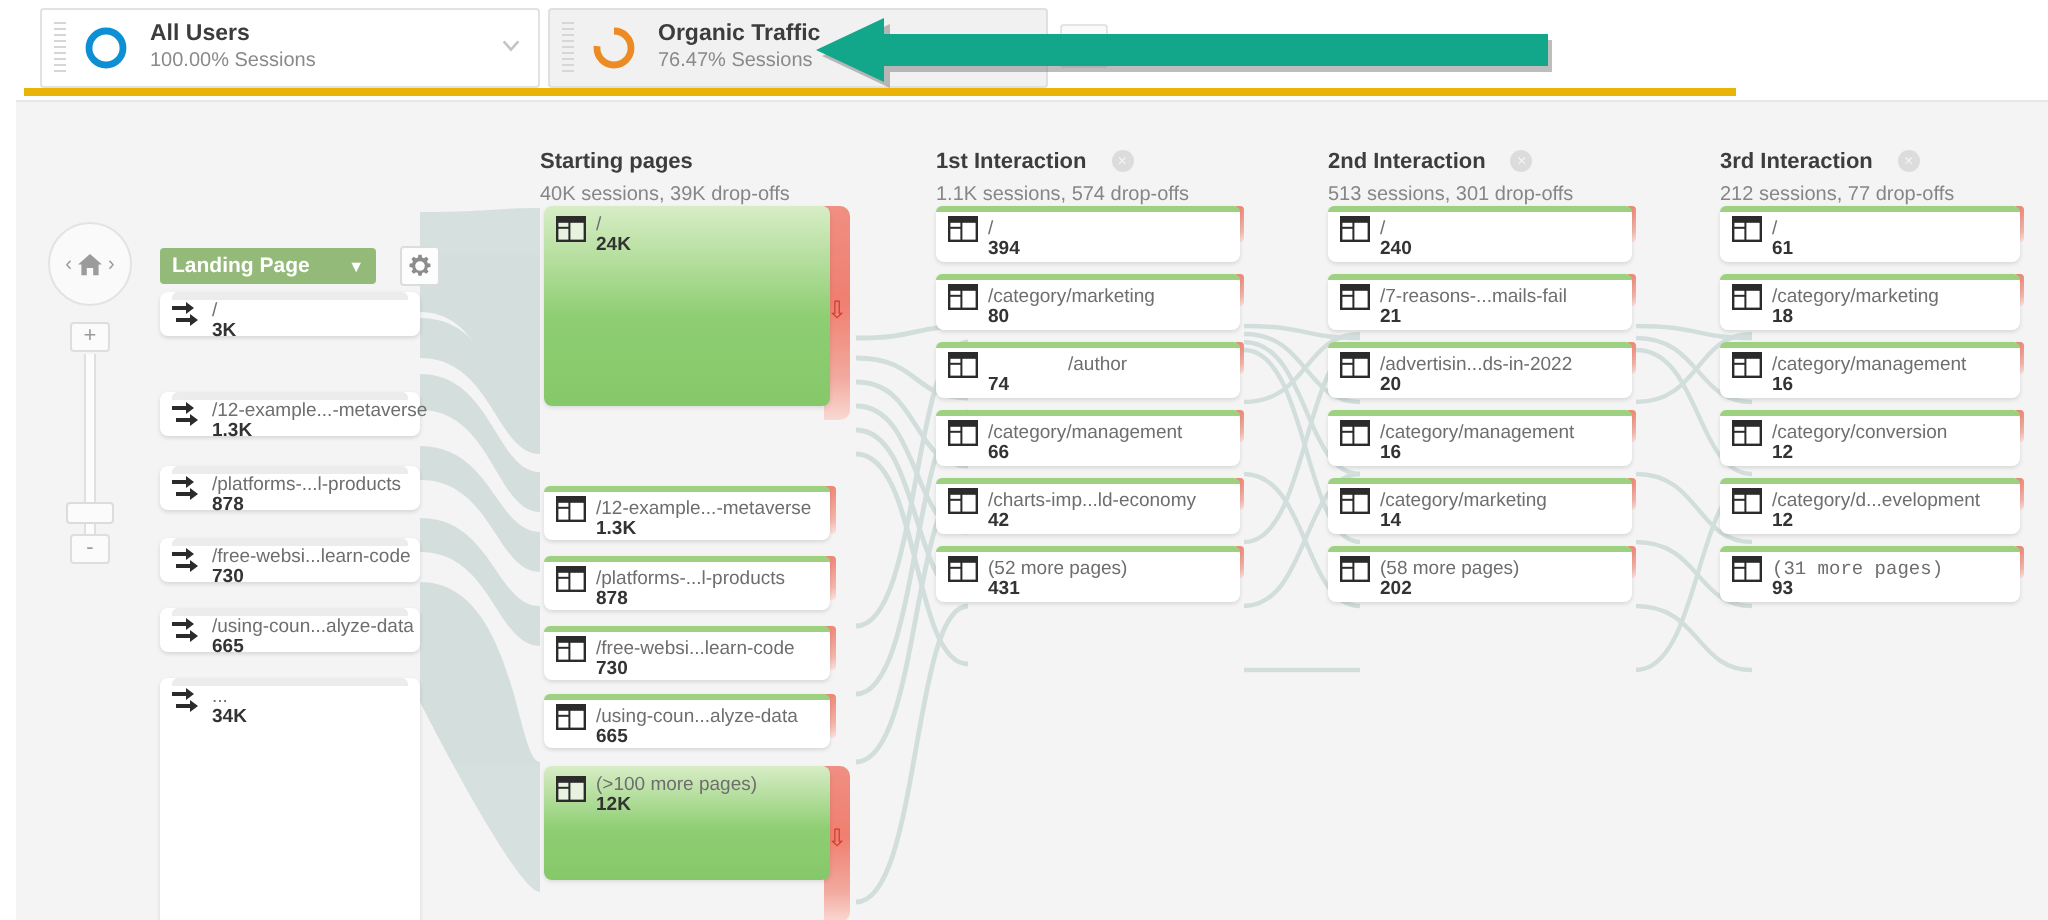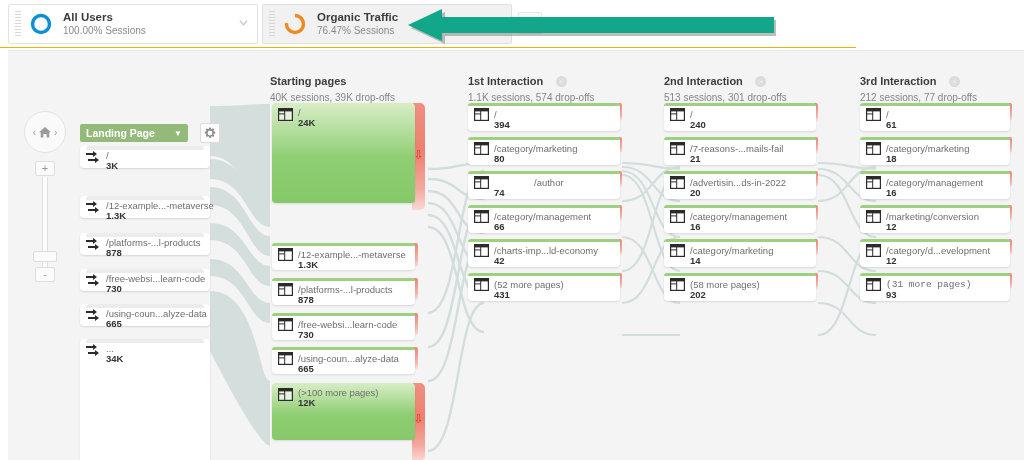--- a/index.html
+++ b/index.html
@@ -5,24 +5,24 @@
   * { box-sizing: border-box; margin: 0; padding: 0; }
   html, body {
     width: 1024px; height: 460px;
     font-family: "Liberation Sans", sans-serif;
     background: #ffffff;
     overflow: hidden;
   }
 
   
   .segment-bar {
-    position: absolute; left: 0; top: 0;
+    position: absolute; left: 12px; top: 0;
     width: 856px; height: 48px;
     background: #ffffff;
-    border-bottom: 1px solid #eab308;
+    border-bottom: 4px solid #eab308;
   }
   .seg-chip {
     position: absolute; top: 4px; height: 40px;
     background: #fff;
     border: 1px solid #e2e2e2;
     border-radius: 2px;
     display: flex; align-items: center;
   }
   .seg-chip.dim { background: #f1f1f1; border-color: #e0e0e0; }
   .seg-grip {
@@ -596,21 +596,21 @@
   </div>
 
   <div class="drop-thin" style="left:1000px; top:154px; width:4px; height:16px;"></div>
   <div class="node node-white" style="left:852px; top:154px; width:150px; height:28px;">
     <svg class="pg-icon" viewBox="0 0 15 13">
       <rect x="0" y="0" width="15" height="13" fill="#2b2b2b"></rect>
       <rect x="1.2" y="3.4" width="5" height="2" fill="#fff"></rect>
       <rect x="1.2" y="6.4" width="5" height="5.4" fill="#fff"></rect>
       <rect x="7.2" y="3.4" width="6.6" height="8.4" fill="#fff"></rect>
     </svg>
-    <div class="node-lbl" style="top:6px;">/marketing/conversion</div>
+    <div class="node-lbl" style="top:6px;">/category/conversion</div>
     <div class="node-val" style="top:16px;">12</div>
   </div>
 
   <div class="drop-thin" style="left:1000px; top:188px; width:4px; height:16px;"></div>
   <div class="node node-white" style="left:852px; top:188px; width:150px; height:28px;">
     <svg class="pg-icon" viewBox="0 0 15 13">
       <rect x="0" y="0" width="15" height="13" fill="#2b2b2b"></rect>
       <rect x="1.2" y="3.4" width="5" height="2" fill="#fff"></rect>
       <rect x="1.2" y="6.4" width="5" height="5.4" fill="#fff"></rect>
       <rect x="7.2" y="3.4" width="6.6" height="8.4" fill="#fff"></rect>

